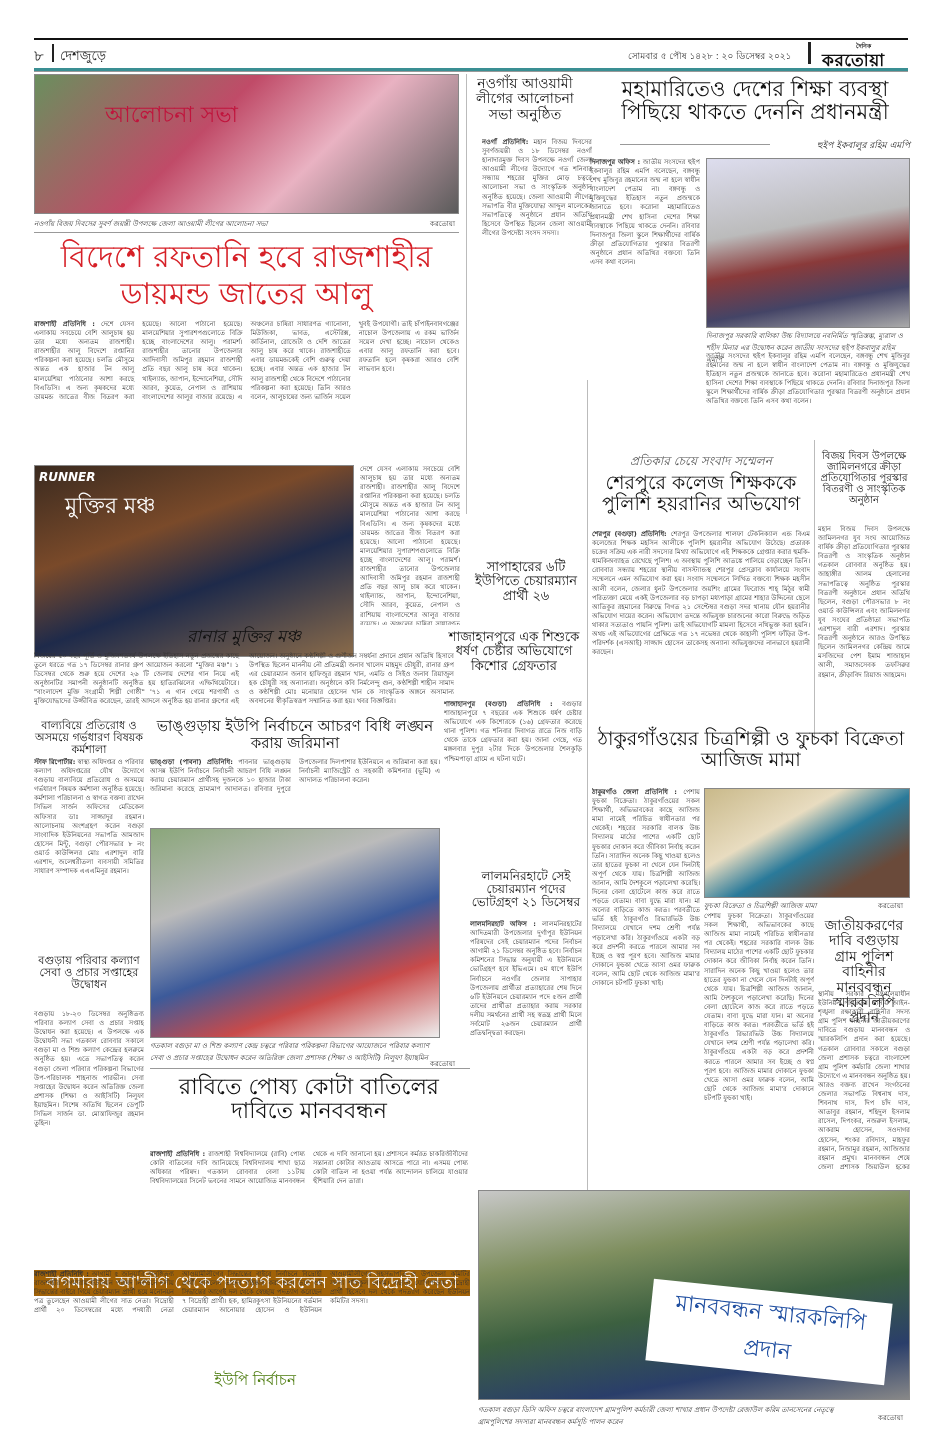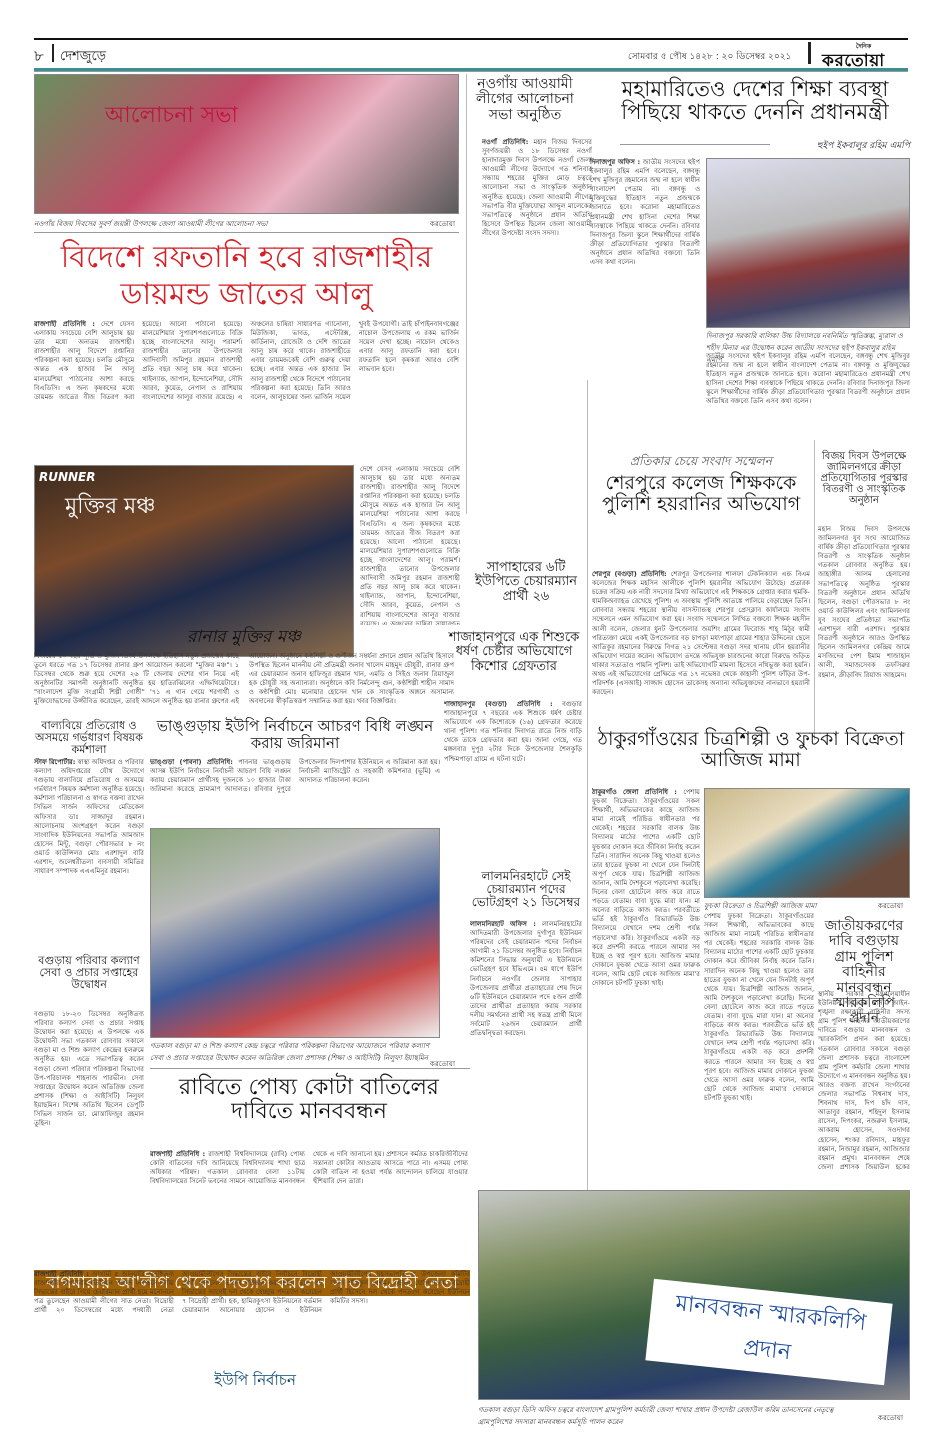--- a/index.html
+++ b/index.html
@@ -107,21 +107,21 @@
 
 <div class="abs hl" style="left:470px; top:870px; width:112px; font-size:12px;">লালমনিরহাটে সেই চেয়ারম্যান পদের ভোটগ্রহণ ২১ ডিসেম্বর</div>
 <div class="abs body-text" style="left:470px; top:920px; width:112px; height:250px;">
   <b>লালমনিরহাট অফিস :</b>
   <span>লালমনিরহাটের আদিতমারী উপজেলার দুর্গাপুর ইউনিয়ন পরিষদের সেই চেয়ারম্যান পদের নির্বাচন আগামী ২১ ডিসেম্বর অনুষ্ঠিত হবে। নির্বাচন কমিশনের সিদ্ধান্ত অনুযায়ী এ ইউনিয়নে ভোটগ্রহণ হবে ইভিএমে।</span>
   <span>৫ম ধাপে ইউপি নির্বাচনে নওগাঁর জেলার সাপাহার উপজেলায় প্রার্থীতা প্রত্যাহারের শেষ দিনে ৬টি ইউনিয়নে চেয়ারম্যান পদে ৫জন প্রার্থী তাদের প্রার্থীতা প্রত্যাহার করায় সরকার দলীয় সমর্থনের প্রার্থী সহ স্বতন্ত্র প্রার্থী মিলে সর্বমোট ২৬জন চেয়ারম্যান প্রার্থী প্রতিদ্বন্দ্বিতা করছেন।</span>
 </div>
 
 <div class="abs subhl" style="left:592px; top:452px; width:218px;">প্রতিকার চেয়ে সংবাদ সম্মেলন</div>
 <div class="abs hl" style="left:592px; top:472px; width:218px; font-size:19px;">শেরপুরে কলেজ শিক্ষককে পুলিশি হয়রানির অভিযোগ</div>
-<div class="abs body-text" style="left:592px; top:530px; width:218px; height:190px;margin-top:40px;">
+<div class="abs body-text" style="left:592px; top:530px; width:218px; height:190px;">
   <b>শেরপুর (বগুড়া) প্রতিনিধি:</b>
   <span>শেরপুর উপজেলার শালফা টেকনিক্যাল এন্ড বিএম কলেজের শিক্ষক মহসিন আলীকে পুলিশি হয়রানীর অভিযোগ উঠেছে। প্রতারক চক্রের সক্রিয় এক নারী সদস্যের মিথ্যা অভিযোগে এই শিক্ষককে গ্রেপ্তার করার হুমকি-ধামকিঅব্যাহত রেখেছে পুলিশ। এ অবস্থায় পুলিশি আতঙ্কে পালিয়ে বেড়াচ্ছেন তিনি। রোববার সন্ধ্যায় শহরের স্থানীয় বাসস্ট্যান্ডস্থ শেরপুর প্রেসক্লাব কার্যালয়ে সংবাদ সম্মেলনে এমন অভিযোগ করা হয়। সংবাদ সম্মেলনে লিখিত বক্তব্যে শিক্ষক মহসীন আলী বলেন, জেলার ধুনট উপজেলার জয়শিং গ্রামের ফিরোজ শাহ্ মিঠুর স্বামী পরিত্যক্তা মেয়ে একই উপজেলার বড় চাপড়া মধ্যপাড়া গ্রামের শাহার উদ্দিনের ছেলে আতিকুর রহমানের বিরুদ্ধে বিগত ২১ সেপ্টেম্বর বগুড়া সদর থানায় যৌন হয়রানীর অভিযোগ দায়ের করেন। অভিযোগ তদন্তে অভিযুক্ত চারজনের কারো বিরুদ্ধে জড়িত থাকার সত্যতাও পায়নি পুলিশ। তাই অভিযোগটি মামলা হিসেবে নথিভুক্ত করা হয়নি। অথচ এই অভিযোগের প্রেক্ষিতে গত ১৭ নভেম্বর থেকে কাহালী পুলিশ ফাঁড়ির উপ-পরিদর্শক (এসআই) সাজ্জাদ হোসেন তাকেসহ অন্যান্য অভিযুক্তদের নানভাবে হয়রানী করছেন।</span>
 </div>
 
 <div class="abs col-rule" style="left:814px; top:440px; height:300px;"></div>
 <div class="abs hl" style="left:818px; top:450px; width:92px; font-size:10px;">বিজয় দিবস উপলক্ষে জামিলনগরে ক্রীড়া প্রতিযোগিতার পুরস্কার বিতরণী ও সাংস্কৃতিক অনুষ্ঠান</div>
 <div class="abs body-text" style="left:818px; top:525px; width:92px; height:200px;">
   <span>মহান বিজয় দিবস উপলক্ষে জামিলনগর যুব সংঘ আয়োজিত বার্ষিক ক্রীড়া প্রতিযোগিতার পুরস্কার বিতরণী ও সাংস্কৃতিক অনুষ্ঠান গতকাল রোববার অনুষ্ঠিত হয়। জাহাঙ্গীর আলম হেলালের সভাপতিত্বে অনুষ্ঠিত পুরস্কার বিতরণী অনুষ্ঠানে প্রধান অতিথি ছিলেন, বগুড়া পৌরসভার ৮ নং ওয়ার্ড কাউন্সিলর এবং জামিলনগর যুব সংঘের প্রতিষ্ঠাতা সভাপতি এরশাদুল বারী এরশাদ। পুরস্কার বিতরণী অনুষ্ঠানে আরও উপস্থিত ছিলেন জামিলনগর কেন্দ্রিয় জামে মসজিদের পেশ ইমাম শাজাহান আলী, সমাজসেবক তফসিরুর রহমান, ক্রীড়াবিদ রিয়াজ আহমেদ।</span>
 </div>
 
@@ -173,13 +173,13 @@
 <div class="abs body-text" style="left:150px; top:1150px; width:318px; height:80px; column-count:2; column-gap:8px;">
   <b>রাজশাহী প্রতিনিধি :</b>
   <span>রাজশাহী বিশ্ববিদ্যালয়ে (রাবি) পোষ্য কোটা বাতিলের দাবি জানিয়েছে বিশ্ববিদ্যালয় শাখা ছাত্র অধিকার পরিষদ। গতকাল রোববার বেলা ১১টায় বিশ্ববিদ্যালয়ের সিনেট ভবনের সামনে আয়োজিত মানববন্ধন থেকে এ দাবি জানানো হয়। প্রশাসনে কর্মরত চাকরিজীবীদের সন্তানরা কোটার আওতায় আসতে পারে না। এসময় পোষ্য কোটা বাতিল না হওয়া পর্যন্ত আন্দোলন চালিয়ে যাওয়ার হুঁশিয়ারি দেন তারা।</span>
 </div>
 
 <div class="abs blue-band hl" style="left:34px; top:1238px; width:436px; height:26px; font-size:17px; color:#fff; padding-top:3px;">বাগমারায় আ'লীগ থেকে পদত্যাগ করলেন সাত বিদ্রোহী নেতা</div>
 <div class="abs body-text" style="left:34px; top:1270px; width:436px; height:170px; column-count:3; column-gap:8px;">
   <b>রাজশাহী প্রতিনিধি :</b>
   <span>আগামী ৫ জানুয়ারি অনুষ্ঠিতব্য রাজশাহীর বাগমারায় ইউনিয়ন পরিষদ নির্বাচনে দলীয় সিদ্ধান্তের বাইরে গিয়ে চেয়ারম্যান প্রার্থী হয়ে মনোনয়ন পত্র তুলেছেন আওয়ামী লীগের সাত নেতা। বিদ্রোহী প্রার্থী ২০ ডিসেম্বরের মধ্যে পদধারী নেতা আওয়ামীলীগের সিদ্ধান্তের বাইরে নির্বাচনে বিদ্রোহী প্রার্থী থাকলেন তাদের বহিষ্কার করা হবে। তবে ওই সিদ্ধান্তের আগেই দল থেকে স্বেচ্ছায় পদত্যাগ করেছেন ৭ বিদ্রোহী প্রার্থী। হক, হামিরকুৎসা ইউনিয়নের বর্তমান চেয়ারম্যান আনোয়ার হোসেন ও ইউনিয়ন আওয়ামীলীগের সহসভাপতি ও উপজেলা কমিটির সদস্য শফিকুল বেগম। এছাড়া যোগিপাড়ায় বিদ্রোহী প্রার্থী হিসেবে দল থেকে পদত্যাগ করেছেন ইউনিয়ন কমিটির সদস্য।</span>
 </div>
-<div class="abs hl" style="left:185px; top:1372px; width:140px; font-size:15px; background:#fff; color:#0c4a6e;">ইউপি নির্বাচন</div>
+<div class="abs hl" style="left:185px; top:1372px; width:140px; font-size:15px; background:#fff; color:#4d7c0f;">ইউপি নির্বাচন</div>
 
 </body></html>

